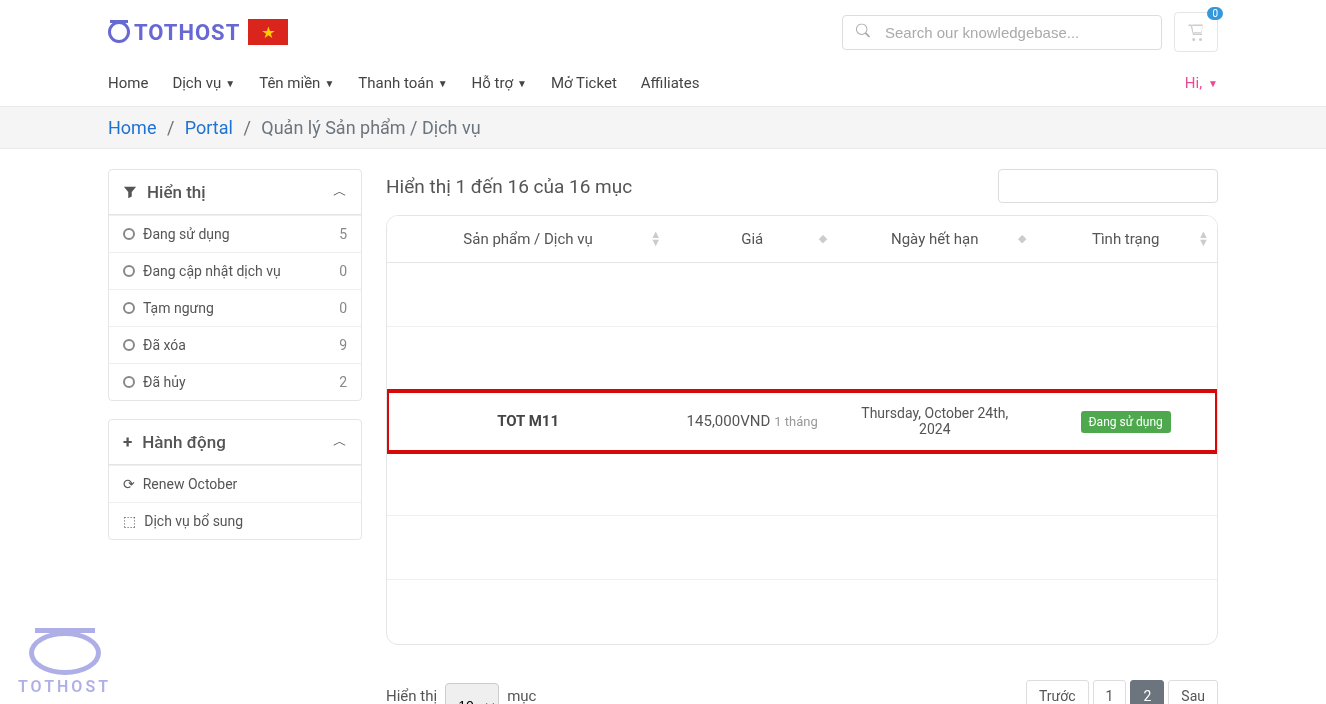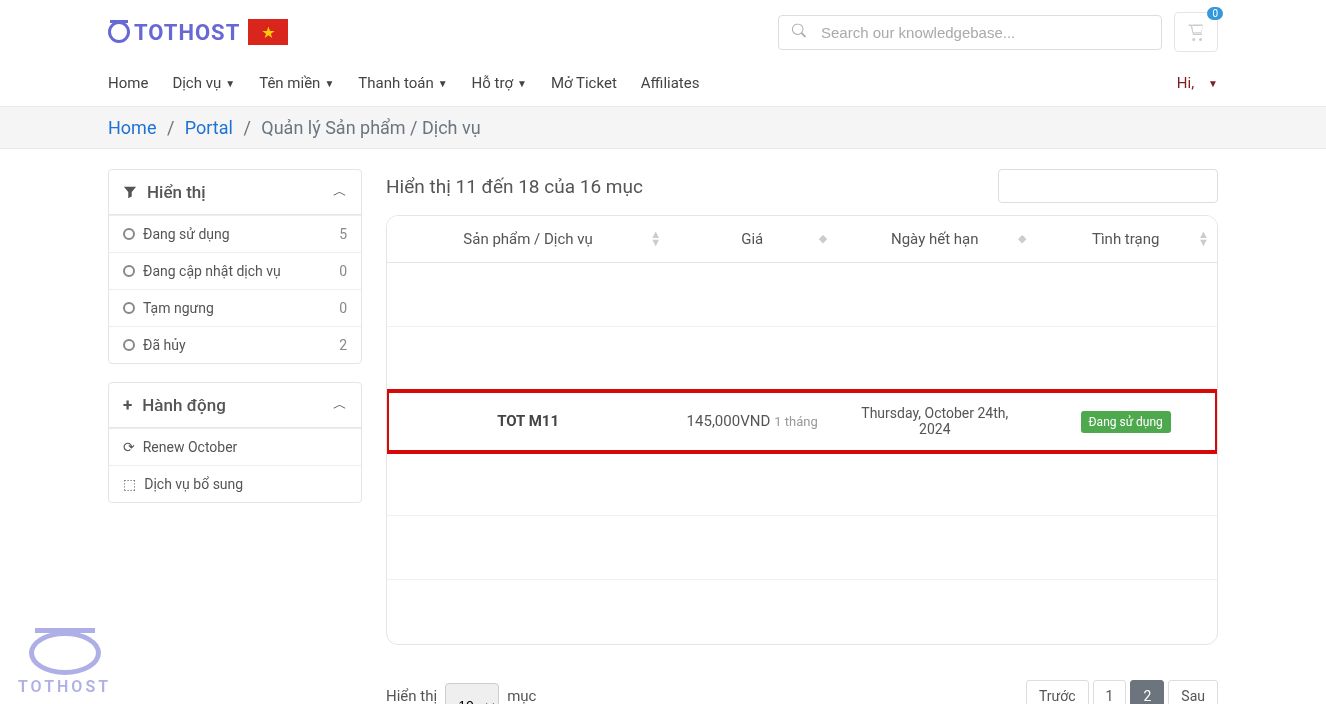--- a/index.html
+++ b/index.html
@@ -6,32 +6,32 @@
 body { font-family: -apple-system, BlinkMacSystemFont, "Segoe UI", Roboto, sans-serif; color: #555; font-size: 14px; background: #fff; }
 a { text-decoration: none; color: #1e73d2; }
 
 .header { max-width: 1140px; margin: 0 auto; padding: 12px 15px; display: flex; align-items: center; justify-content: space-between; }
 .logo-wrap { display: flex; align-items: center; gap: 8px; }
 .logo { font-weight: 700; font-size: 22px; color: #6868d4; letter-spacing: 1px; display: flex; align-items: center; gap: 4px; }
 .logo-icon { width: 22px; height: 22px; border: 3px solid #6868d4; border-radius: 50%; position: relative; display: inline-block; }
 .logo-icon::after { content:""; position:absolute; top:-4px; left:50%; transform:translateX(-50%); width:18px; height:3px; background:#6868d4; }
 .flag { width:40px; height:26px; background:#da251d; display:flex; align-items:center; justify-content:center; font-size:16px; color:#ffcd00; }
 .header-right { display:flex; align-items:center; gap:12px; }
-.search-box { position:relative; width:384px; }
+.search-box { position:relative; width:320px; }
 .search-box input { width:100%; padding:8px 12px 8px 42px; border:1px solid #ddd; border-radius:4px; font-size:15px; color:#777; }
 .search-box input::placeholder { color:#aaa; }
 .search-box .si { position:absolute; left:14px; top:50%; transform:translateY(-50%); color:#aaa; font-size:14px; }
 .cart { position:relative; width:44px; height:40px; border:1px solid #e5e5e5; border-radius:4px; display:flex; align-items:center; justify-content:center; color:#ccc; font-size:16px; }
 .cart-badge { position:absolute; top:-6px; right:-6px; background:#3498db; color:#fff; font-size:10px; padding:1px 5px; border-radius:8px; }
 
 .navbar { max-width:1140px; margin:0 auto; padding:10px 15px 14px; display:flex; align-items:center; justify-content:space-between; }
 .nav-left { display:flex; gap:24px; }
 .nav-item { color:#444; font-size:15px; display:flex; align-items:center; gap:4px; cursor:pointer; }
 .nav-item .caret { font-size:10px; color:#444; }
-.nav-right { display:flex; align-items:center; gap:14px; font-size:15px; color:#7f1d1d;justify-content:flex-end; }
+.nav-right { display:flex; align-items:center; gap:6px; font-size:15px; color:#ec4899;justify-content:flex-end; }
 
 .breadcrumb-bar { background:#f5f5f5; border-top:1px solid #e9e9e9; border-bottom:1px solid #e9e9e9; }
 .breadcrumb { max-width:1140px; margin:0 auto; padding:10px 15px; font-size:18px; color:#6c757d; }
 .breadcrumb a { color:#1e73d2; }
 .breadcrumb .sep { padding:0 6px; color:#6c757d; }
 
 .container { max-width:1140px; margin:0 auto; padding:20px 15px; display:flex; gap:24px; align-items:flex-start; }
 .sidebar { width:254px; flex-shrink:0; }
 .panel { border:1px solid #e5e5e5; border-radius:4px; margin-bottom:18px; background:#fff; }
 .panel-head { padding:12px 14px; font-size:17px; font-weight:500; color:#555; display:flex; align-items:center; justify-content:space-between; cursor:pointer; border-bottom:1px solid #e5e5e5; }
@@ -178,20 +178,27 @@
       <div class="panel-item">
           <span class="lbl">
             <span class="circle"></span>
             <span>Tạm ngưng</span>
           </span>
           <span class="cnt">0</span>
         </div>
       <div class="panel-item">
           <span class="lbl">
             <span class="circle"></span>
+            <span>Đã xóa</span>
+          </span>
+          <span class="cnt">9</span>
+        </div>
+      <div class="panel-item">
+          <span class="lbl">
+            <span class="circle"></span>
             <span>Đã hủy</span>
           </span>
           <span class="cnt">2</span>
         </div>
     </div>
 
     <div class="panel">
       <div class="panel-head">
         <span class="t">
             <span style="font-weight:700;">+</span>
@@ -209,21 +216,21 @@
           <span class="lbl">
             <span>⬚</span>
             <span>Dịch vụ bổ sung</span>
           </span>
         </div>
     </div>
   </div>
 
   <div class="main">
     <div class="main-top">
-      <h2>Hiển thị 11 đến 18 của 16 mục</h2>
+      <h2>Hiển thị 1 đến 16 của 16 mục</h2>
       <div class="table-search-wrap">
         <span class="si"><svg width="14" height="14" viewBox="0 0 16 16" fill="currentColor">
               <path d="M11.742 10.344a6.5 6.5 0 1 0-1.397 1.398l3.85 3.85a1 1 0 0 0 1.415-1.414l-3.85-3.85zM12 6.5A5.5 5.5 0 1 1 1 6.5a5.5 5.5 0 0 1 11 0z"></path>
             </svg></span>
         <input class="table-search" type="text" style="">
       </div>
     </div>
 
     <table class="table">
       <thead>

